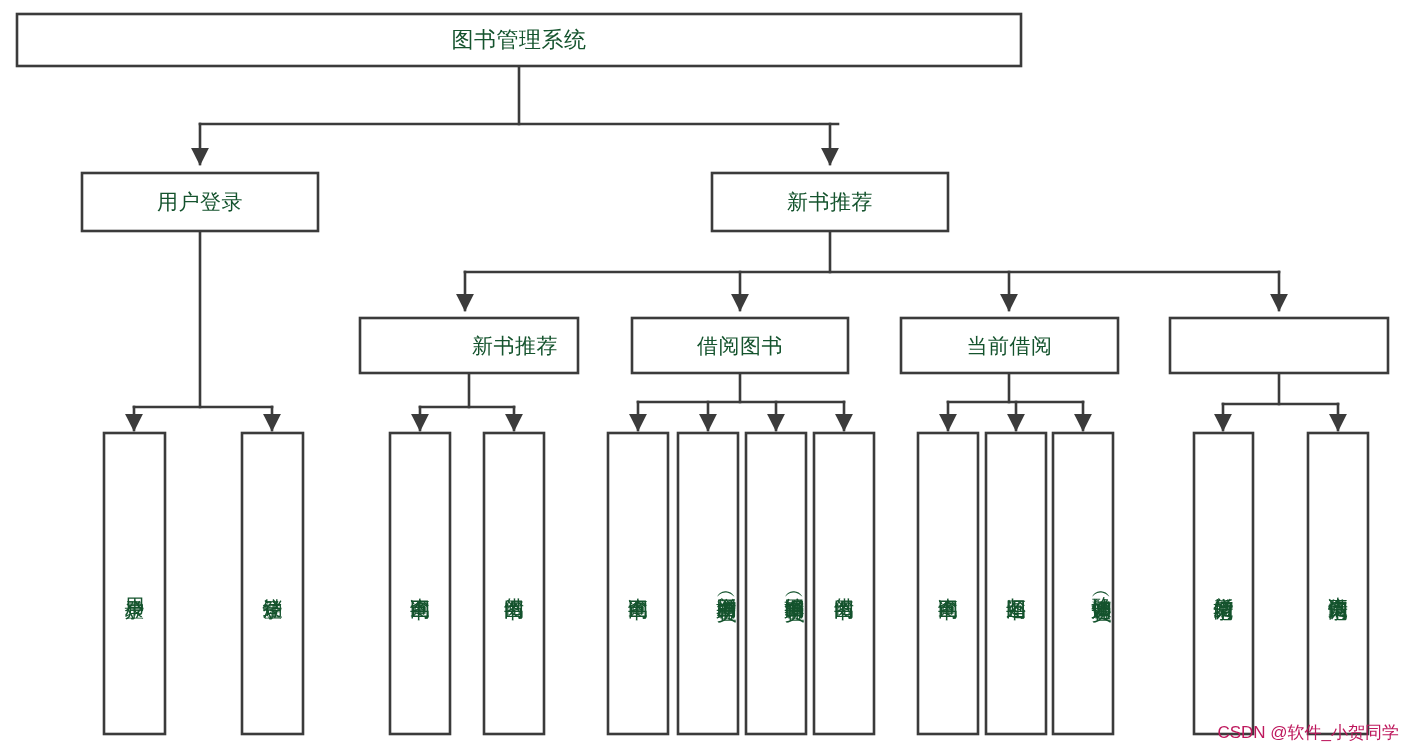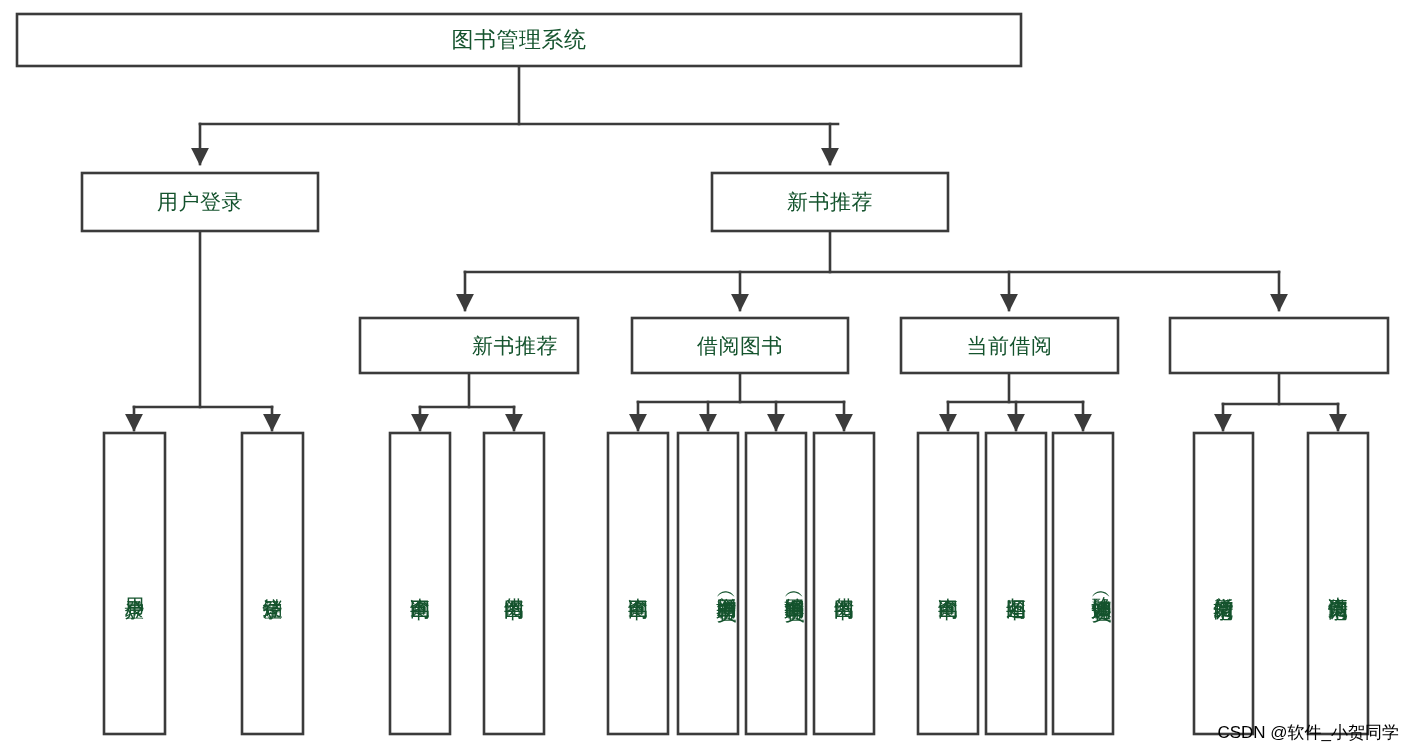--- a/index.html
+++ b/index.html
@@ -52,21 +52,21 @@
   .hit {
     position: absolute;
     cursor: pointer;
     background: transparent;
   }
   #watermark {
     position: absolute;
     right: 6px;
     bottom: 3px;
     font-size: 17px;
-    color: #000000;
+    color: #be185d;
     font-family: "Liberation Sans", "DejaVu Sans", sans-serif;
     white-space: nowrap;
     pointer-events: none;
   }
 </style>
 </head>
 <body>
 
 <div id="canvas">
 

